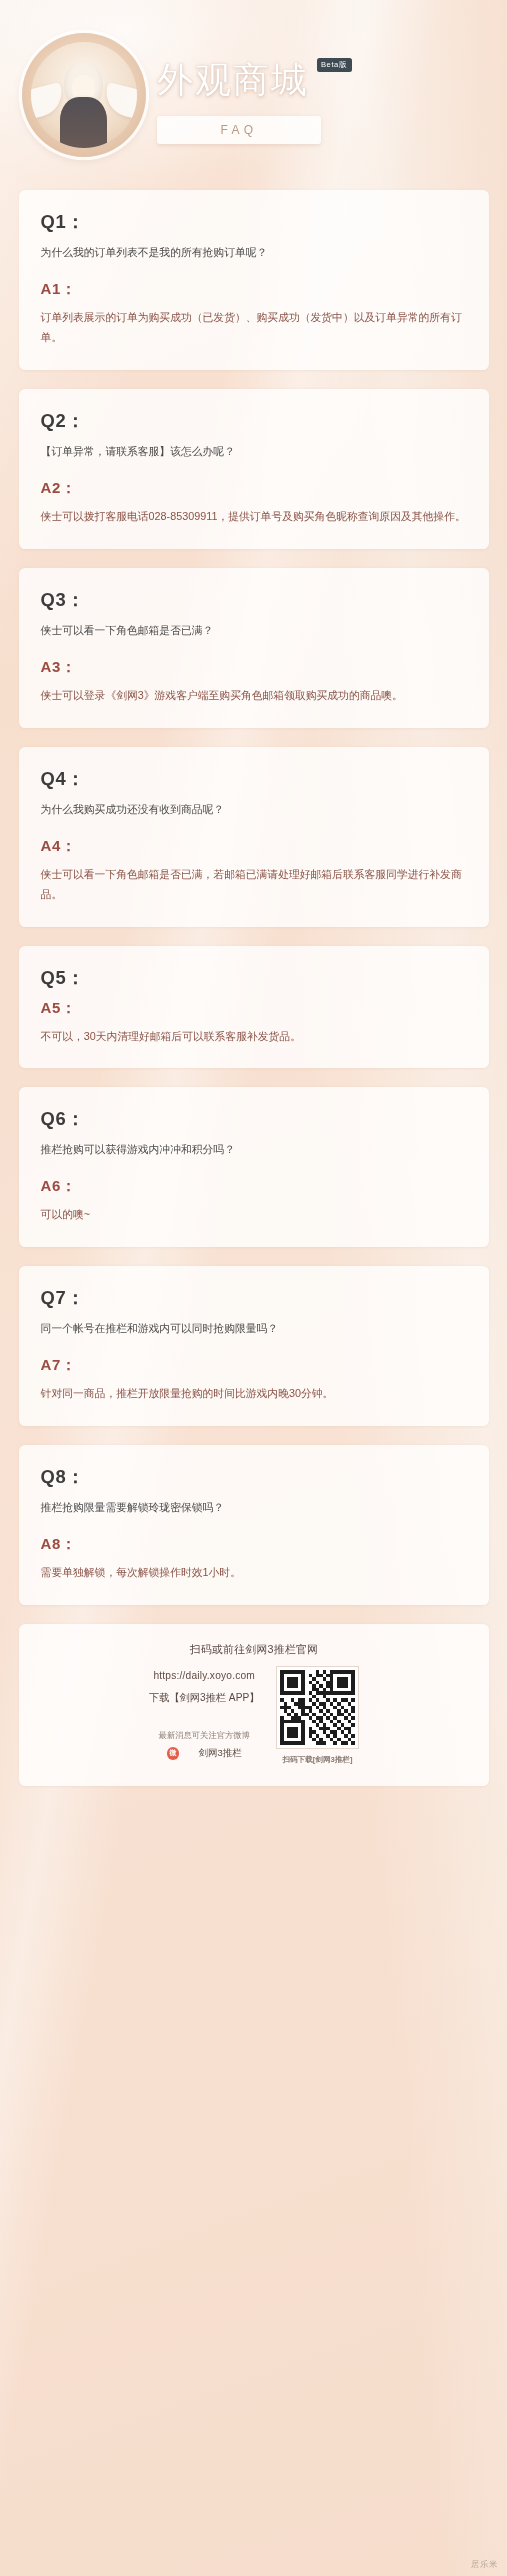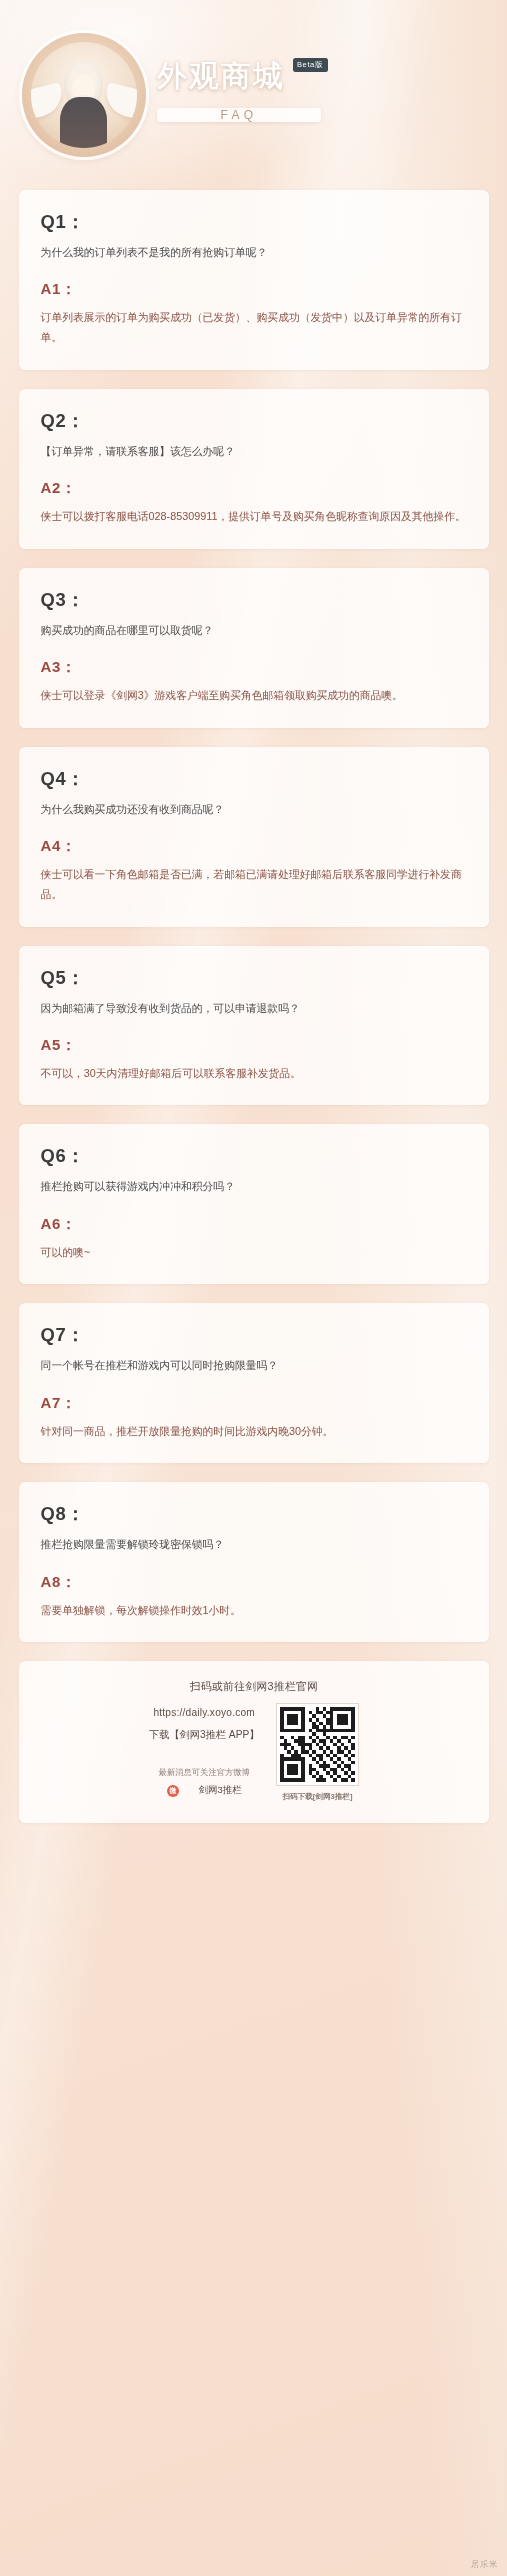--- a/index.html
+++ b/index.html
@@ -107,22 +107,22 @@
   .wing.left { left: -28px; transform: rotate(-14deg); }
   .wing.right { right: -28px; transform: rotate(14deg) scaleX(-1); }
 
   .header-text {
     margin-left: 11.4px;
     padding-top: 30.5px;
     position: relative;
     flex: 1 1 auto;
   }
   .shop-title {
-    font-size: 30px;
-    font-weight: bold;
+    font-size: 36px;
+    font-weight: normal;
     color: #ffffff;
     letter-spacing: 1.9px;
     text-shadow: 0 1.3px 3.8px rgba(170,120,90,0.45), 0 0 0.6px rgba(120,80,60,0.4);
     display: inline-block;
     vertical-align: middle;
   }
   .beta-badge {
     display: inline-block;
     vertical-align: top;
     margin-left: 5.1px;
@@ -130,21 +130,21 @@
     padding: 1.3px 4.4px 1.9px 4.4px;
     background: #3f4b52;
     color: #ffffff;
     font-size: 7.6px;
     border-radius: 2.5px;
     letter-spacing: 0.6px;
   }
   .faq-bar {
     margin-top: 11.4px;
     width: 164px;
-    height: 14px;
+    height: 28px;
     background: rgba(255,255,255,0.82);
     border-radius: 3.2px;
     box-shadow: 0 1.3px 3.8px rgba(180,130,100,0.18);
     display: flex;
     align-items: center;
     justify-content: center;
   }
   .faq-bar span {
     color: #b89b86;
     font-size: 12px;
@@ -325,35 +325,34 @@
 
     <div class="faq-card">
       <p class="q-label">Q2：</p>
       <p class="q-text">【订单异常，请联系客服】该怎么办呢？</p>
       <p class="a-label">A2：</p>
       <p class="a-text">侠士可以拨打客服电话028-85309911，提供订单号及购买角色昵称查询原因及其他操作。</p>
     </div>
 
     <div class="faq-card">
       <p class="q-label">Q3：</p>
-      <p class="q-text">购买成功的商品在哪里可以取货呢？</p>
+      <p class="q-text">侠士可以看一下角色邮箱是否已满？</p>
       <p class="a-label">A3：</p>
       <p class="a-text">侠士可以登录《剑网3》游戏客户端至购买角色邮箱领取购买成功的商品噢。</p>
     </div>
 
     <div class="faq-card">
       <p class="q-label">Q4：</p>
       <p class="q-text">为什么我购买成功还没有收到商品呢？</p>
       <p class="a-label">A4：</p>
       <p class="a-text">侠士可以看一下角色邮箱是否已满，若邮箱已满请处理好邮箱后联系客服同学进行补发商品。</p>
     </div>
 
     <div class="faq-card">
       <p class="q-label">Q5：</p>
-      <p class="q-text">因为邮箱满了导致没有收到货品的，可以申请退款吗？</p>
       <p class="a-label">A5：</p>
       <p class="a-text">不可以，30天内清理好邮箱后可以联系客服补发货品。</p>
     </div>
 
     <div class="faq-card">
       <p class="q-label">Q6：</p>
       <p class="q-text">推栏抢购可以获得游戏内冲冲和积分吗？</p>
       <p class="a-label">A6：</p>
       <p class="a-text">可以的噢~</p>
     </div>

